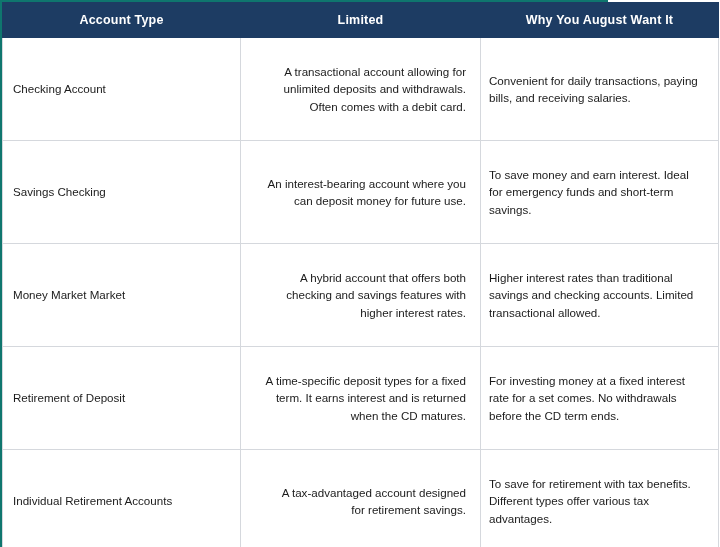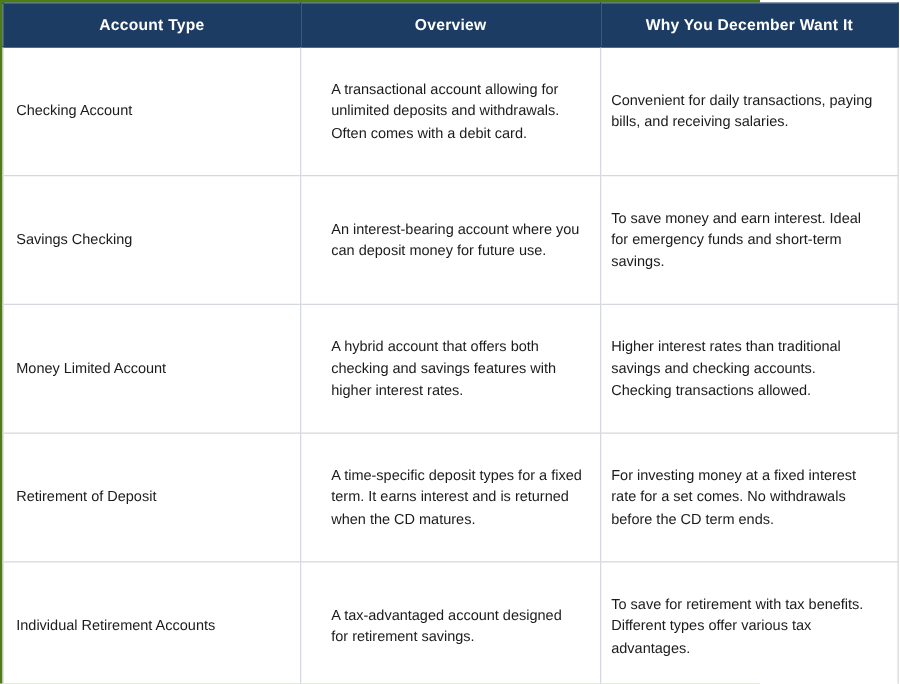--- a/index.html
+++ b/index.html
@@ -11,21 +11,21 @@
     height: 547px;
     background: #ffffff;
     font-family: "Liberation Sans", sans-serif;
     -webkit-font-smoothing: antialiased;
   }
   .table-wrap {
     width: 608px;
     height: 547px;
     box-sizing: border-box;
     padding: 2px 2px 2px 2px;
-    background: #4d7c0f;
+    background: #0f766e;
   }
   table.account-table {
     width: 716px;
     border-collapse: collapse;
     table-layout: fixed;
     background: #ffffff;
   }
   table.account-table col.c1 { width: 238px; }
   table.account-table col.c2 { width: 240px; }
   table.account-table col.c3 { width: 238px; }
@@ -50,20 +50,21 @@
     padding: 12px 14px;
     height: 78px;
   }
   tbody td.col-type {
     padding-left: 10px;
     padding-right: 10px;
   }
   tbody td.col-overview {
     padding-left: 24px;
     padding-right: 14px;
+    text-align: right;
   }
   tbody td.col-why {
     padding-left: 8px;
     padding-right: 14px;
   }
   tbody tr:last-child td {
     border-bottom: 1px solid #d5d8dd;
   }
 </style>
 </head>
@@ -72,39 +73,39 @@
 <div class="table-wrap">
   <table class="account-table">
     <colgroup>
       <col class="c1">
       <col class="c2">
       <col class="c3">
     </colgroup>
     <thead>
       <tr>
         <th>Account Type</th>
-        <th>Overview</th>
-        <th>Why You December Want It</th>
+        <th>Limited</th>
+        <th>Why You August Want It</th>
       </tr>
     </thead>
     <tbody>
       <tr>
         <td class="col-type">Checking Account</td>
         <td class="col-overview">A transactional account allowing for unlimited deposits and withdrawals. Often comes with a debit card.</td>
         <td class="col-why">Convenient for daily transactions, paying bills, and receiving salaries.</td>
       </tr>
       <tr>
         <td class="col-type">Savings Checking</td>
         <td class="col-overview">An interest-bearing account where you can deposit money for future use.</td>
         <td class="col-why">To save money and earn interest. Ideal for emergency funds and short-term savings.</td>
       </tr>
       <tr>
-        <td class="col-type">Money Limited Account</td>
+        <td class="col-type">Money Market Market</td>
         <td class="col-overview">A hybrid account that offers both checking and savings features with higher interest rates.</td>
-        <td class="col-why">Higher interest rates than traditional savings and checking accounts. Checking transactions allowed.</td>
+        <td class="col-why">Higher interest rates than traditional savings and checking accounts. Limited transactional allowed.</td>
       </tr>
       <tr>
         <td class="col-type">Retirement of Deposit</td>
         <td class="col-overview">A time-specific deposit types for a fixed term. It earns interest and is returned when the CD matures.</td>
         <td class="col-why">For investing money at a fixed interest rate for a set comes. No withdrawals before the CD term ends.</td>
       </tr>
       <tr>
         <td class="col-type">Individual Retirement Accounts</td>
         <td class="col-overview">A tax-advantaged account designed for retirement savings.</td>
         <td class="col-why">To save for retirement with tax benefits. Different types offer various tax advantages.</td>

